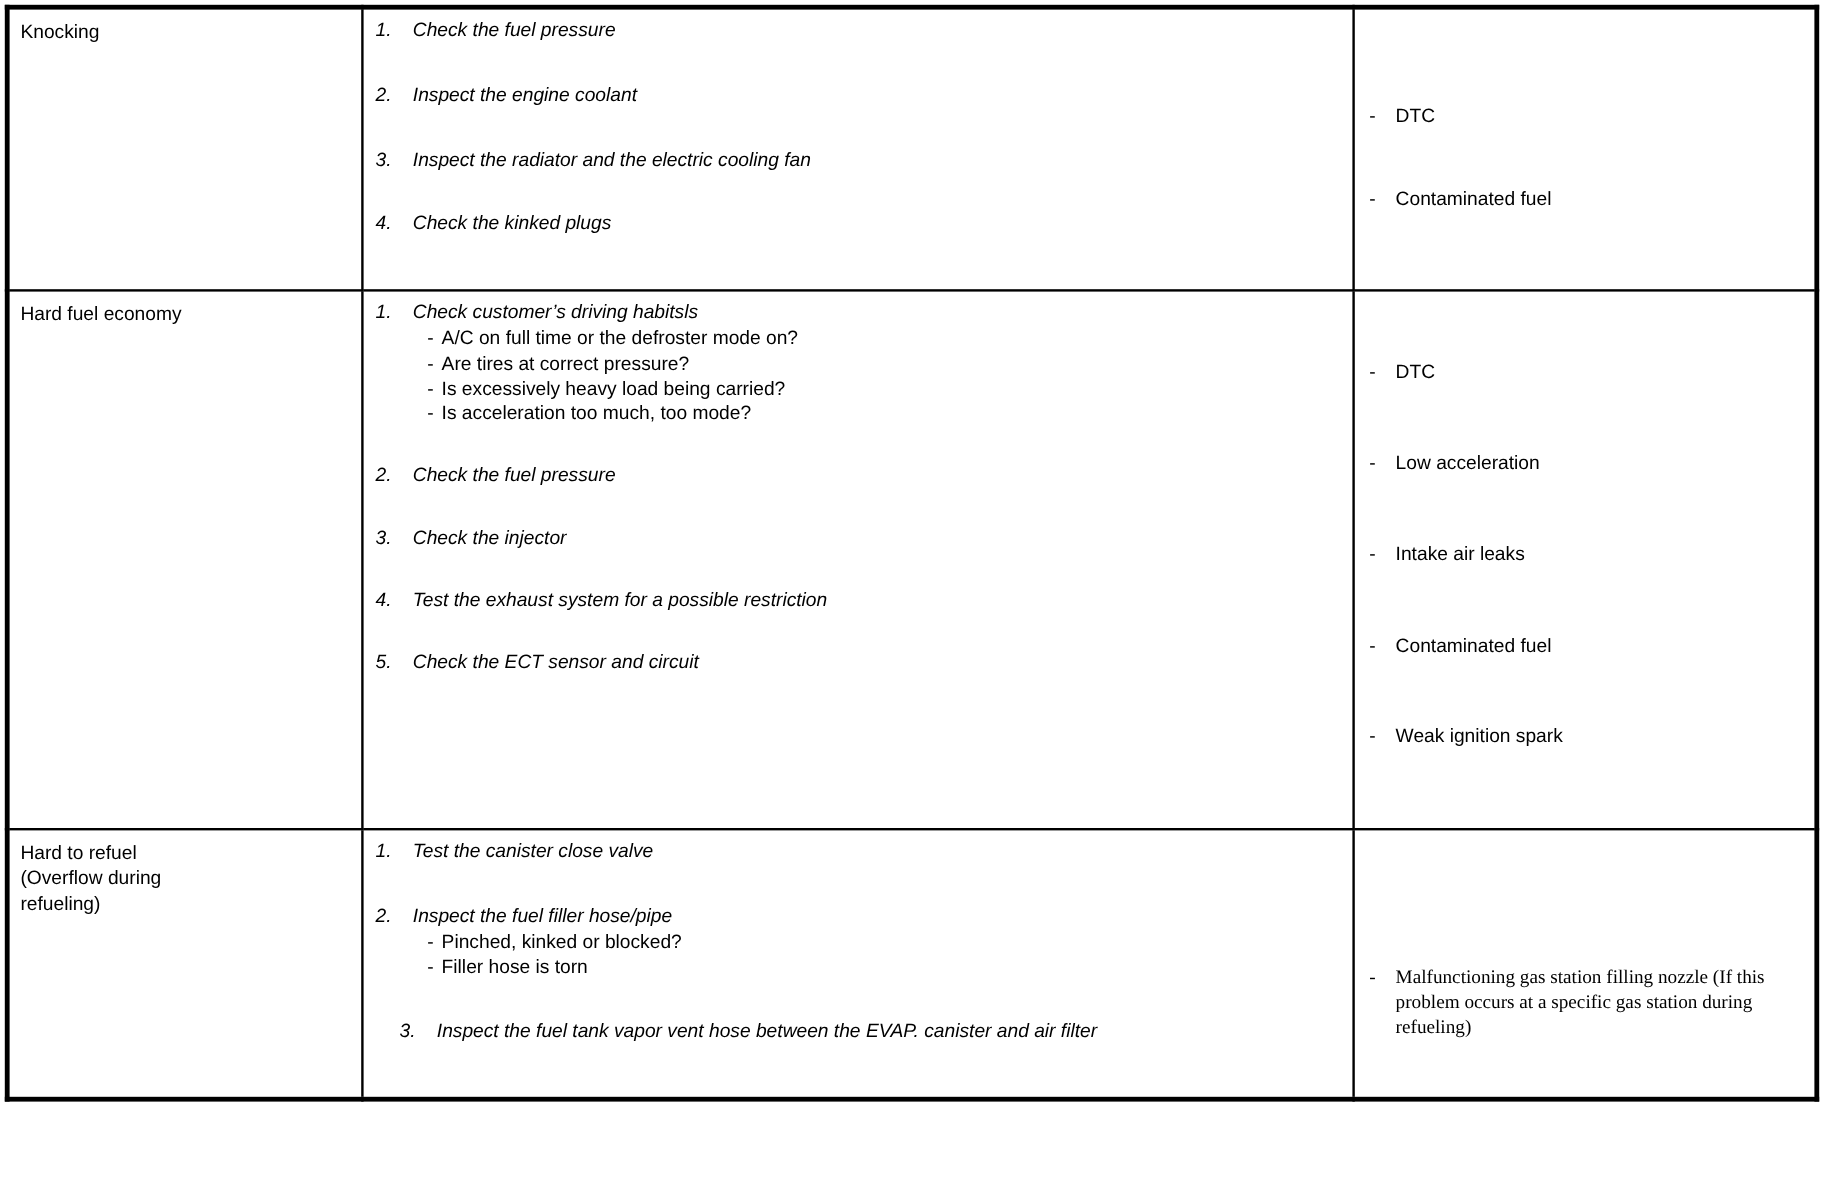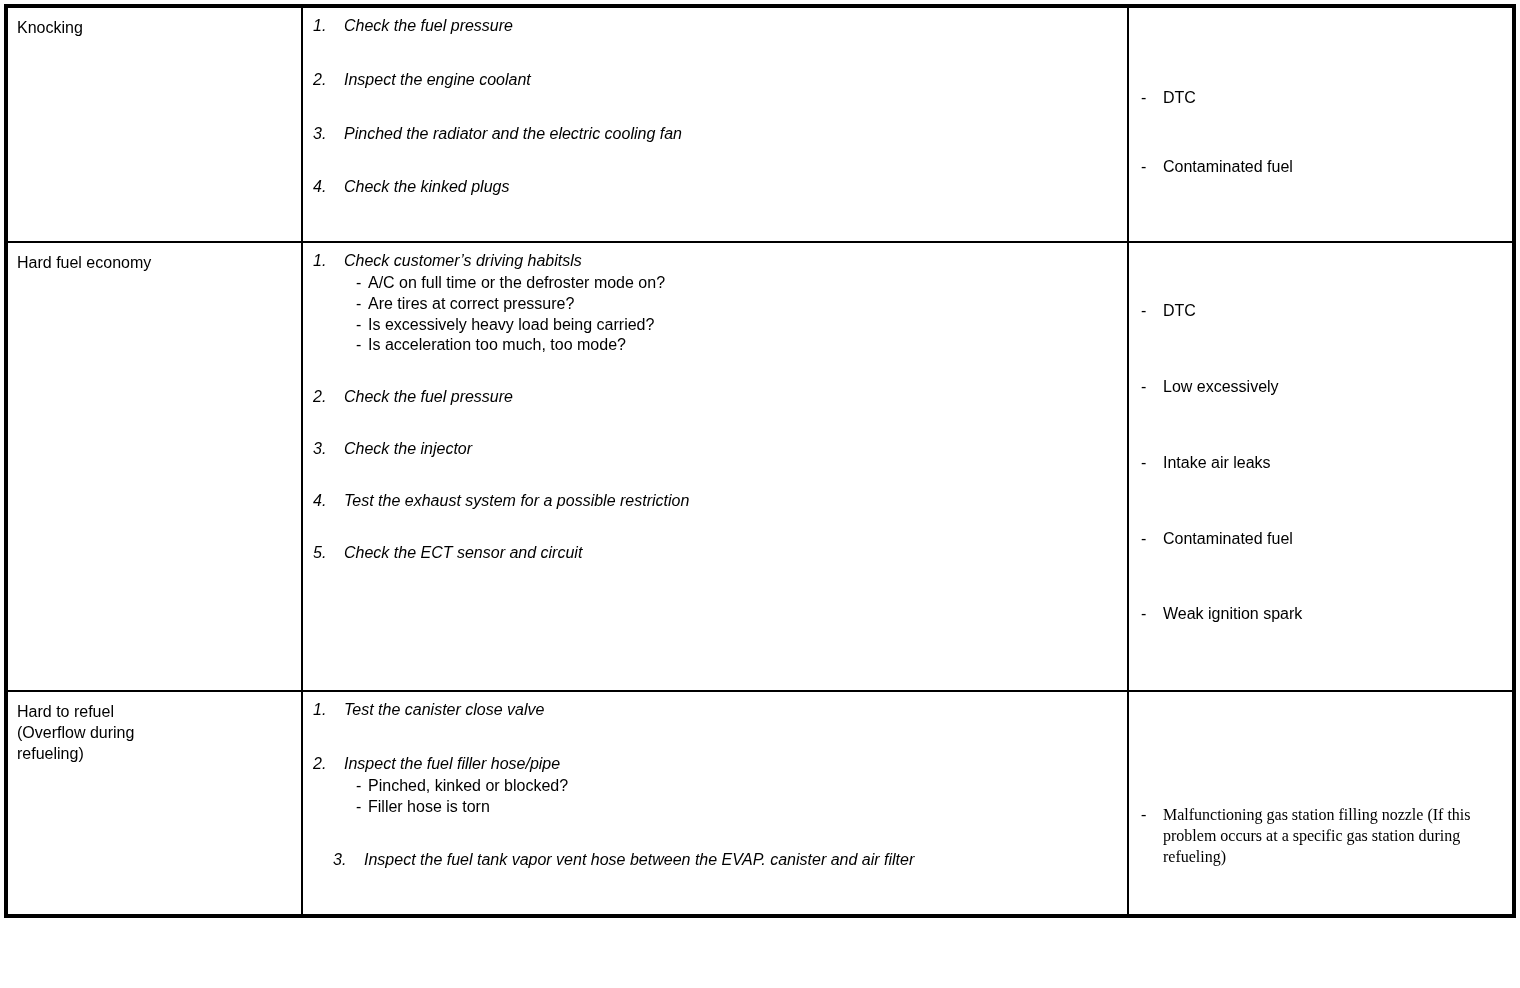--- a/index.html
+++ b/index.html
@@ -162,21 +162,21 @@
         <td>
           <div class="cell">
             <ul class="steps">
               <li class="step">
                 <span class="step-main"><span class="step-num">1.</span><span>Check the fuel pressure</span></span>
               </li>
               <li class="step">
                 <span class="step-main"><span class="step-num">2.</span><span>Inspect the engine coolant</span></span>
               </li>
               <li class="step">
-                <span class="step-main"><span class="step-num">3.</span><span>Pinched the radiator and the electric cooling fan</span></span>
+                <span class="step-main"><span class="step-num">3.</span><span>Inspect the radiator and the electric cooling fan</span></span>
               </li>
               <li class="step">
                 <span class="step-main"><span class="step-num">4.</span><span>Check the kinked plugs</span></span>
               </li>
             </ul>
           </div>
         </td>
         <td>
           <div class="cell cell-cause">
             <ul class="causes pad-knock">
@@ -217,21 +217,21 @@
               <li class="step">
                 <span class="step-main"><span class="step-num">5.</span><span>Check the ECT sensor and circuit</span></span>
               </li>
             </ul>
           </div>
         </td>
         <td>
           <div class="cell cell-cause">
             <ul class="causes pad-economy">
               <li class="cause"><span class="cause-dash">-</span><span>DTC</span></li>
-              <li class="cause"><span class="cause-dash">-</span><span>Low excessively</span></li>
+              <li class="cause"><span class="cause-dash">-</span><span>Low acceleration</span></li>
               <li class="cause"><span class="cause-dash">-</span><span>Intake air leaks</span></li>
               <li class="cause"><span class="cause-dash">-</span><span>Contaminated fuel</span></li>
               <li class="cause"><span class="cause-dash">-</span><span>Weak ignition spark</span></li>
             </ul>
           </div>
         </td>
       </tr>
 
       <tr class="row-refuel">
         <td>

